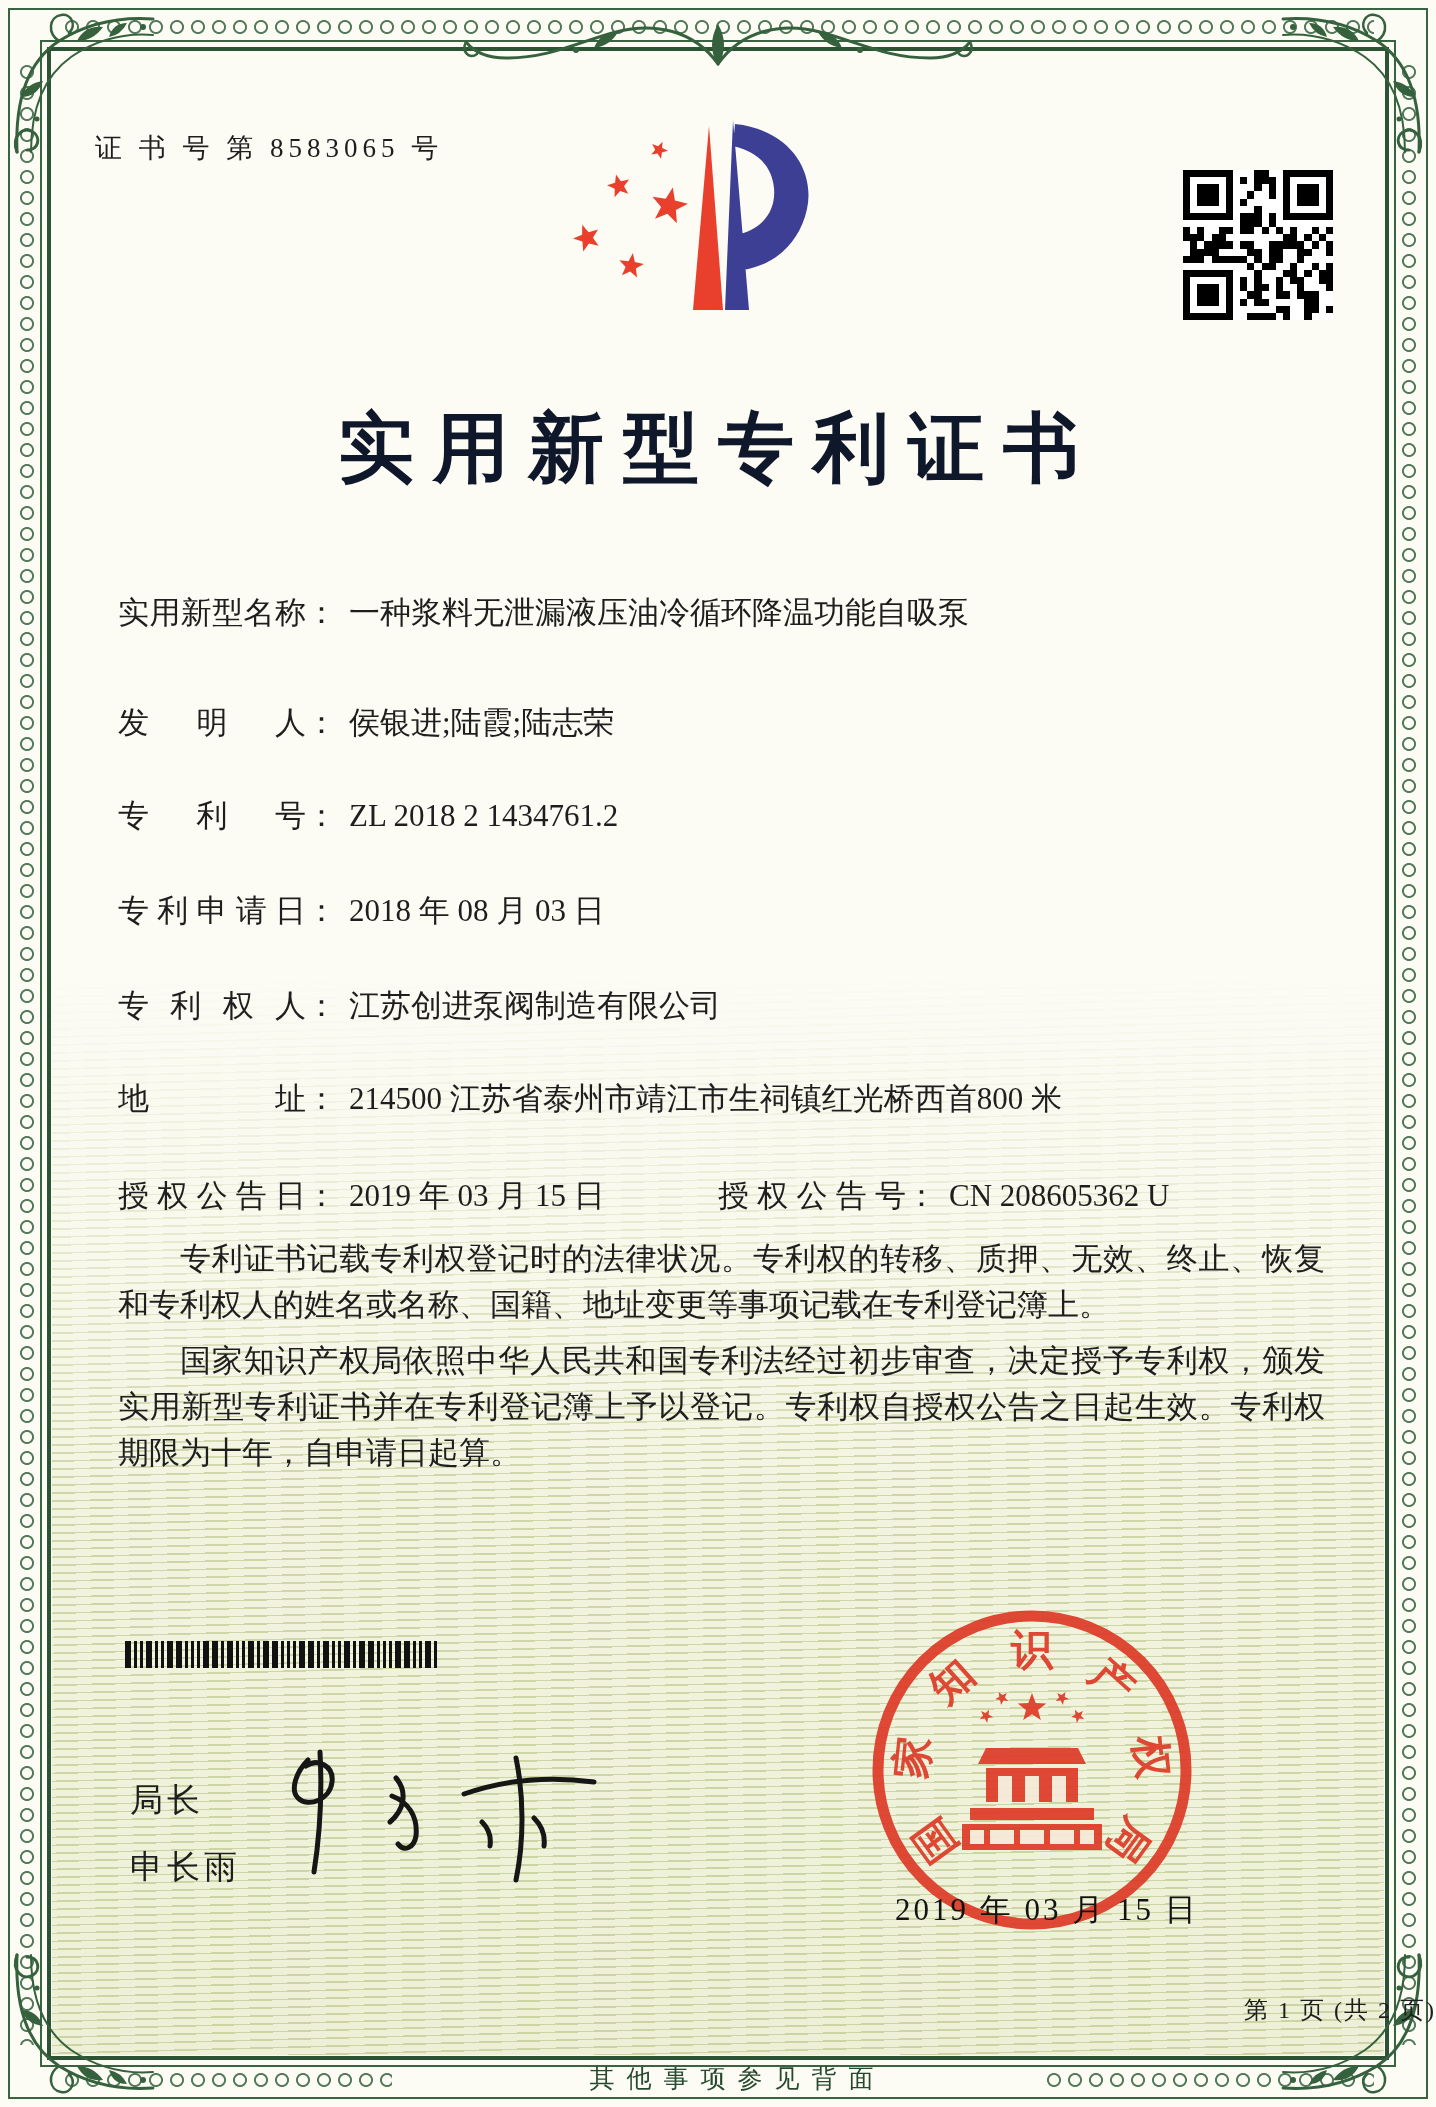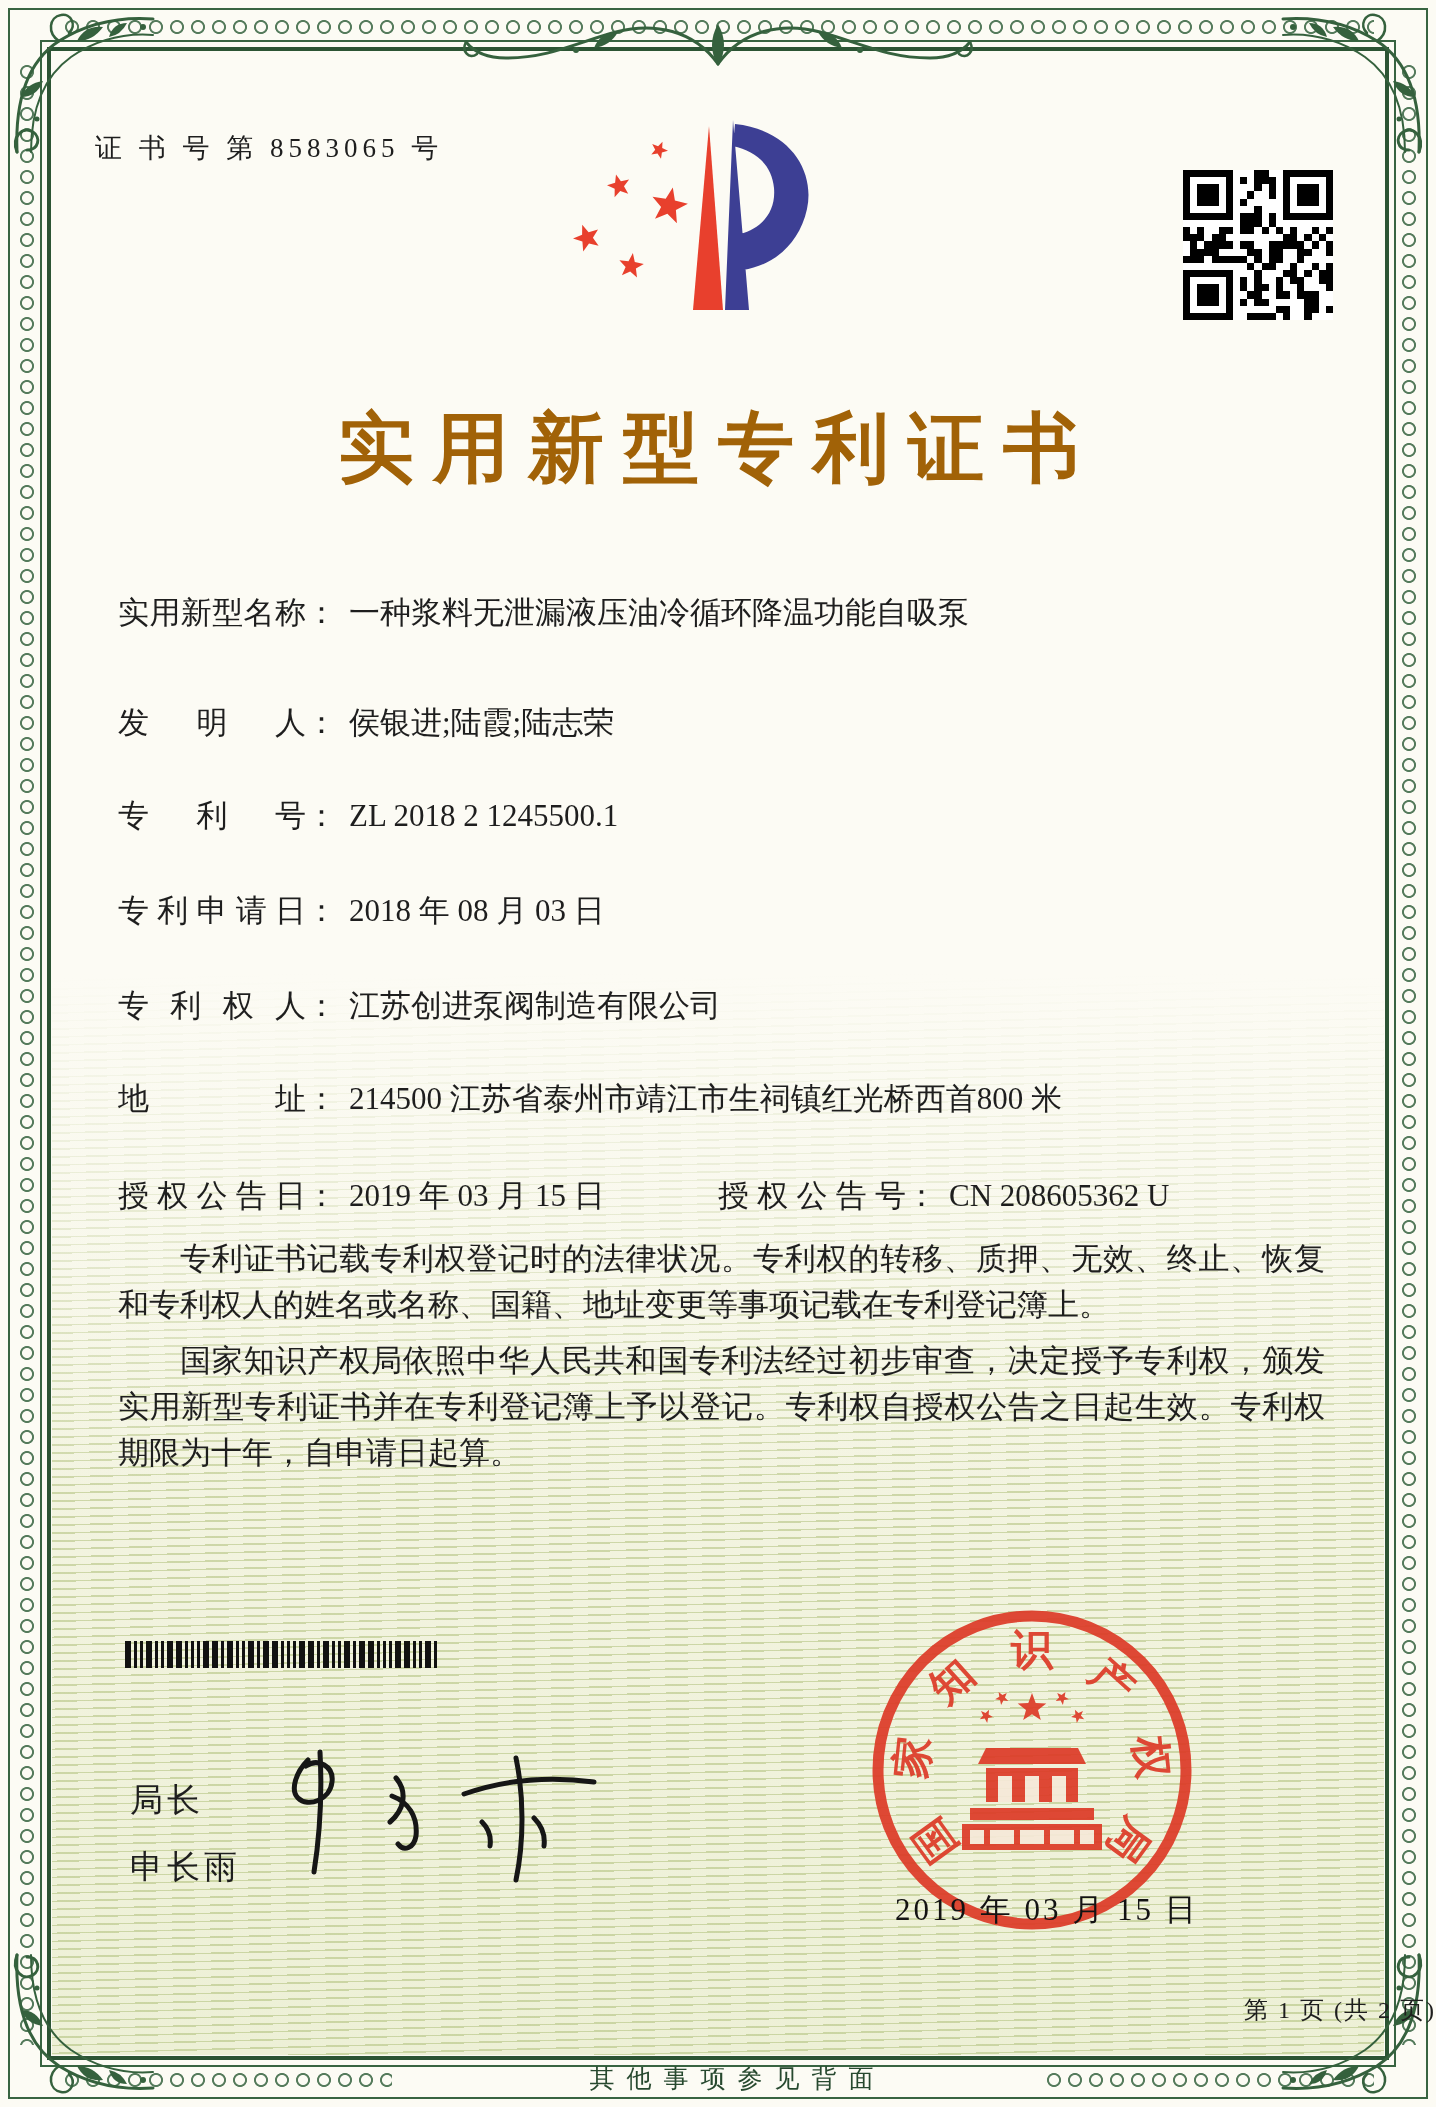--- a/index.html
+++ b/index.html
@@ -35,21 +35,21 @@
   .corner.tl{left:7px;top:7px;}
   .corner.tr{right:7px;top:7px;transform:scaleX(-1);}
   .corner.bl{left:7px;bottom:7px;transform:scaleY(-1);}
   .corner.br{right:7px;bottom:7px;transform:scale(-1,-1);}
   .top-ornament{position:absolute;left:458px;top:10px;width:520px;height:70px;}
 
   .cert-no{position:absolute;left:95px;top:130px;font-size:27px;letter-spacing:5px;}
   .logo{position:absolute;left:563px;top:114px;width:258px;height:200px;}
   .qr{position:absolute;left:1183px;top:170px;width:150px;height:150px;background:#fff;}
   .title{position:absolute;left:0;right:0;top:398px;margin:0;text-align:center;
-    font-size:76px;font-weight:bold;letter-spacing:19px;color:#a16207;}
+    font-size:76px;font-weight:bold;letter-spacing:19px;color:#0f172a;}
 
   .row{position:absolute;left:118px;width:1215px;font-size:31px;white-space:nowrap;}
   .lab{display:inline-block;width:188px;text-align:justify;text-align-last:justify;vertical-align:bottom;font-family:Liberation Serif, serif;}
   .val{margin-left:12px;}
   .grant{position:absolute;left:600px;top:0;}
 
   .body-text{position:absolute;left:118px;width:1207px;top:1236px;font-size:31px;line-height:46px;text-align:justify;}
   .body-text p{margin:0 0 10px 0;text-indent:2em;}
 
   .barcode{position:absolute;left:125px;top:1641px;width:342px;height:27px;display:flex;align-items:stretch;overflow:hidden;}
@@ -371,21 +371,21 @@
 
   <h1 class="title">实用新型专利证书</h1>
 
   <div class="row" style="top:592px">
     <span class="lab">实用新型名称</span><span>：</span><span class="val">一种浆料无泄漏液压油冷循环降温功能自吸泵</span>
   </div>
   <div class="row" style="top:702px">
     <span class="lab">发明人</span><span>：</span><span class="val">侯银进;陆霞;陆志荣</span>
   </div>
   <div class="row" style="top:795px">
-    <span class="lab">专利号</span><span>：</span><span class="val">ZL 2018 2 1245500.1</span>
+    <span class="lab">专利号</span><span>：</span><span class="val">ZL 2018 2 1434761.2</span>
   </div>
   <div class="row" style="top:890px">
     <span class="lab">专利申请日</span><span>：</span><span class="val">2018 年 08 月 03 日</span>
   </div>
   <div class="row" style="top:985px">
     <span class="lab">专利权人</span><span>：</span><span class="val">江苏创进泵阀制造有限公司</span>
   </div>
   <div class="row" style="top:1078px">
     <span class="lab">地址</span><span>：</span><span class="val">214500 江苏省泰州市靖江市生祠镇红光桥西首800 米</span>
   </div>

